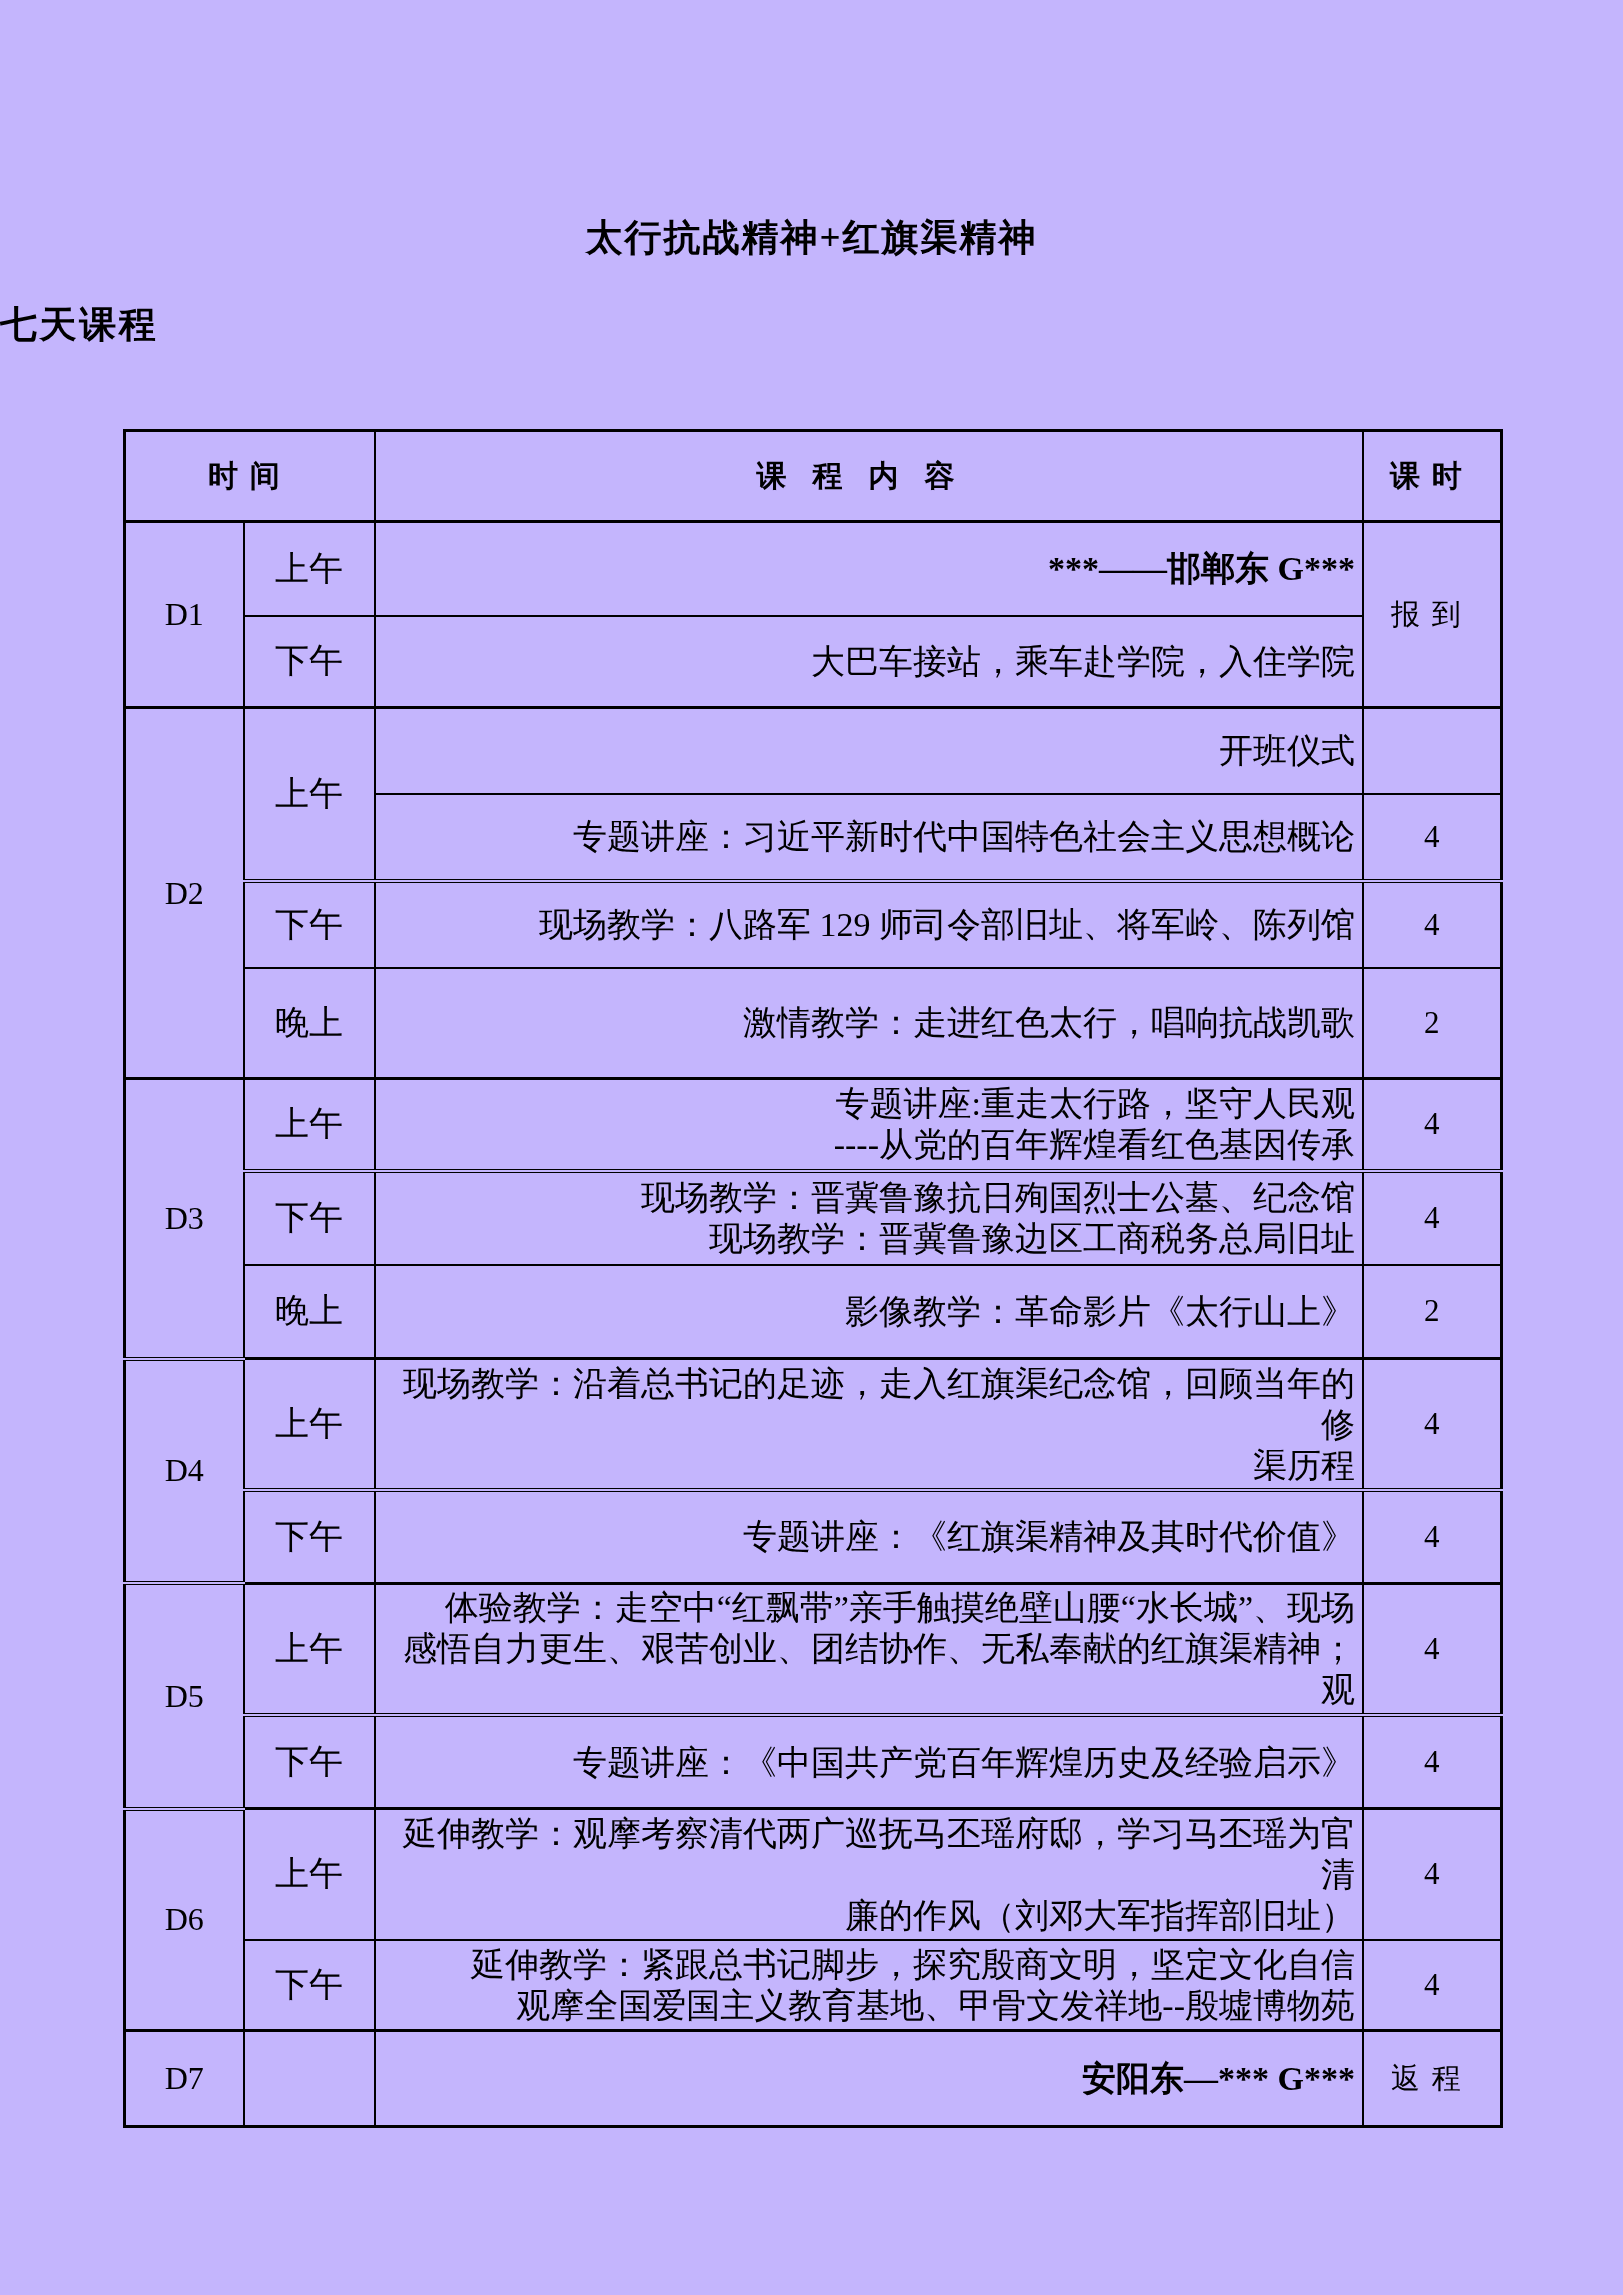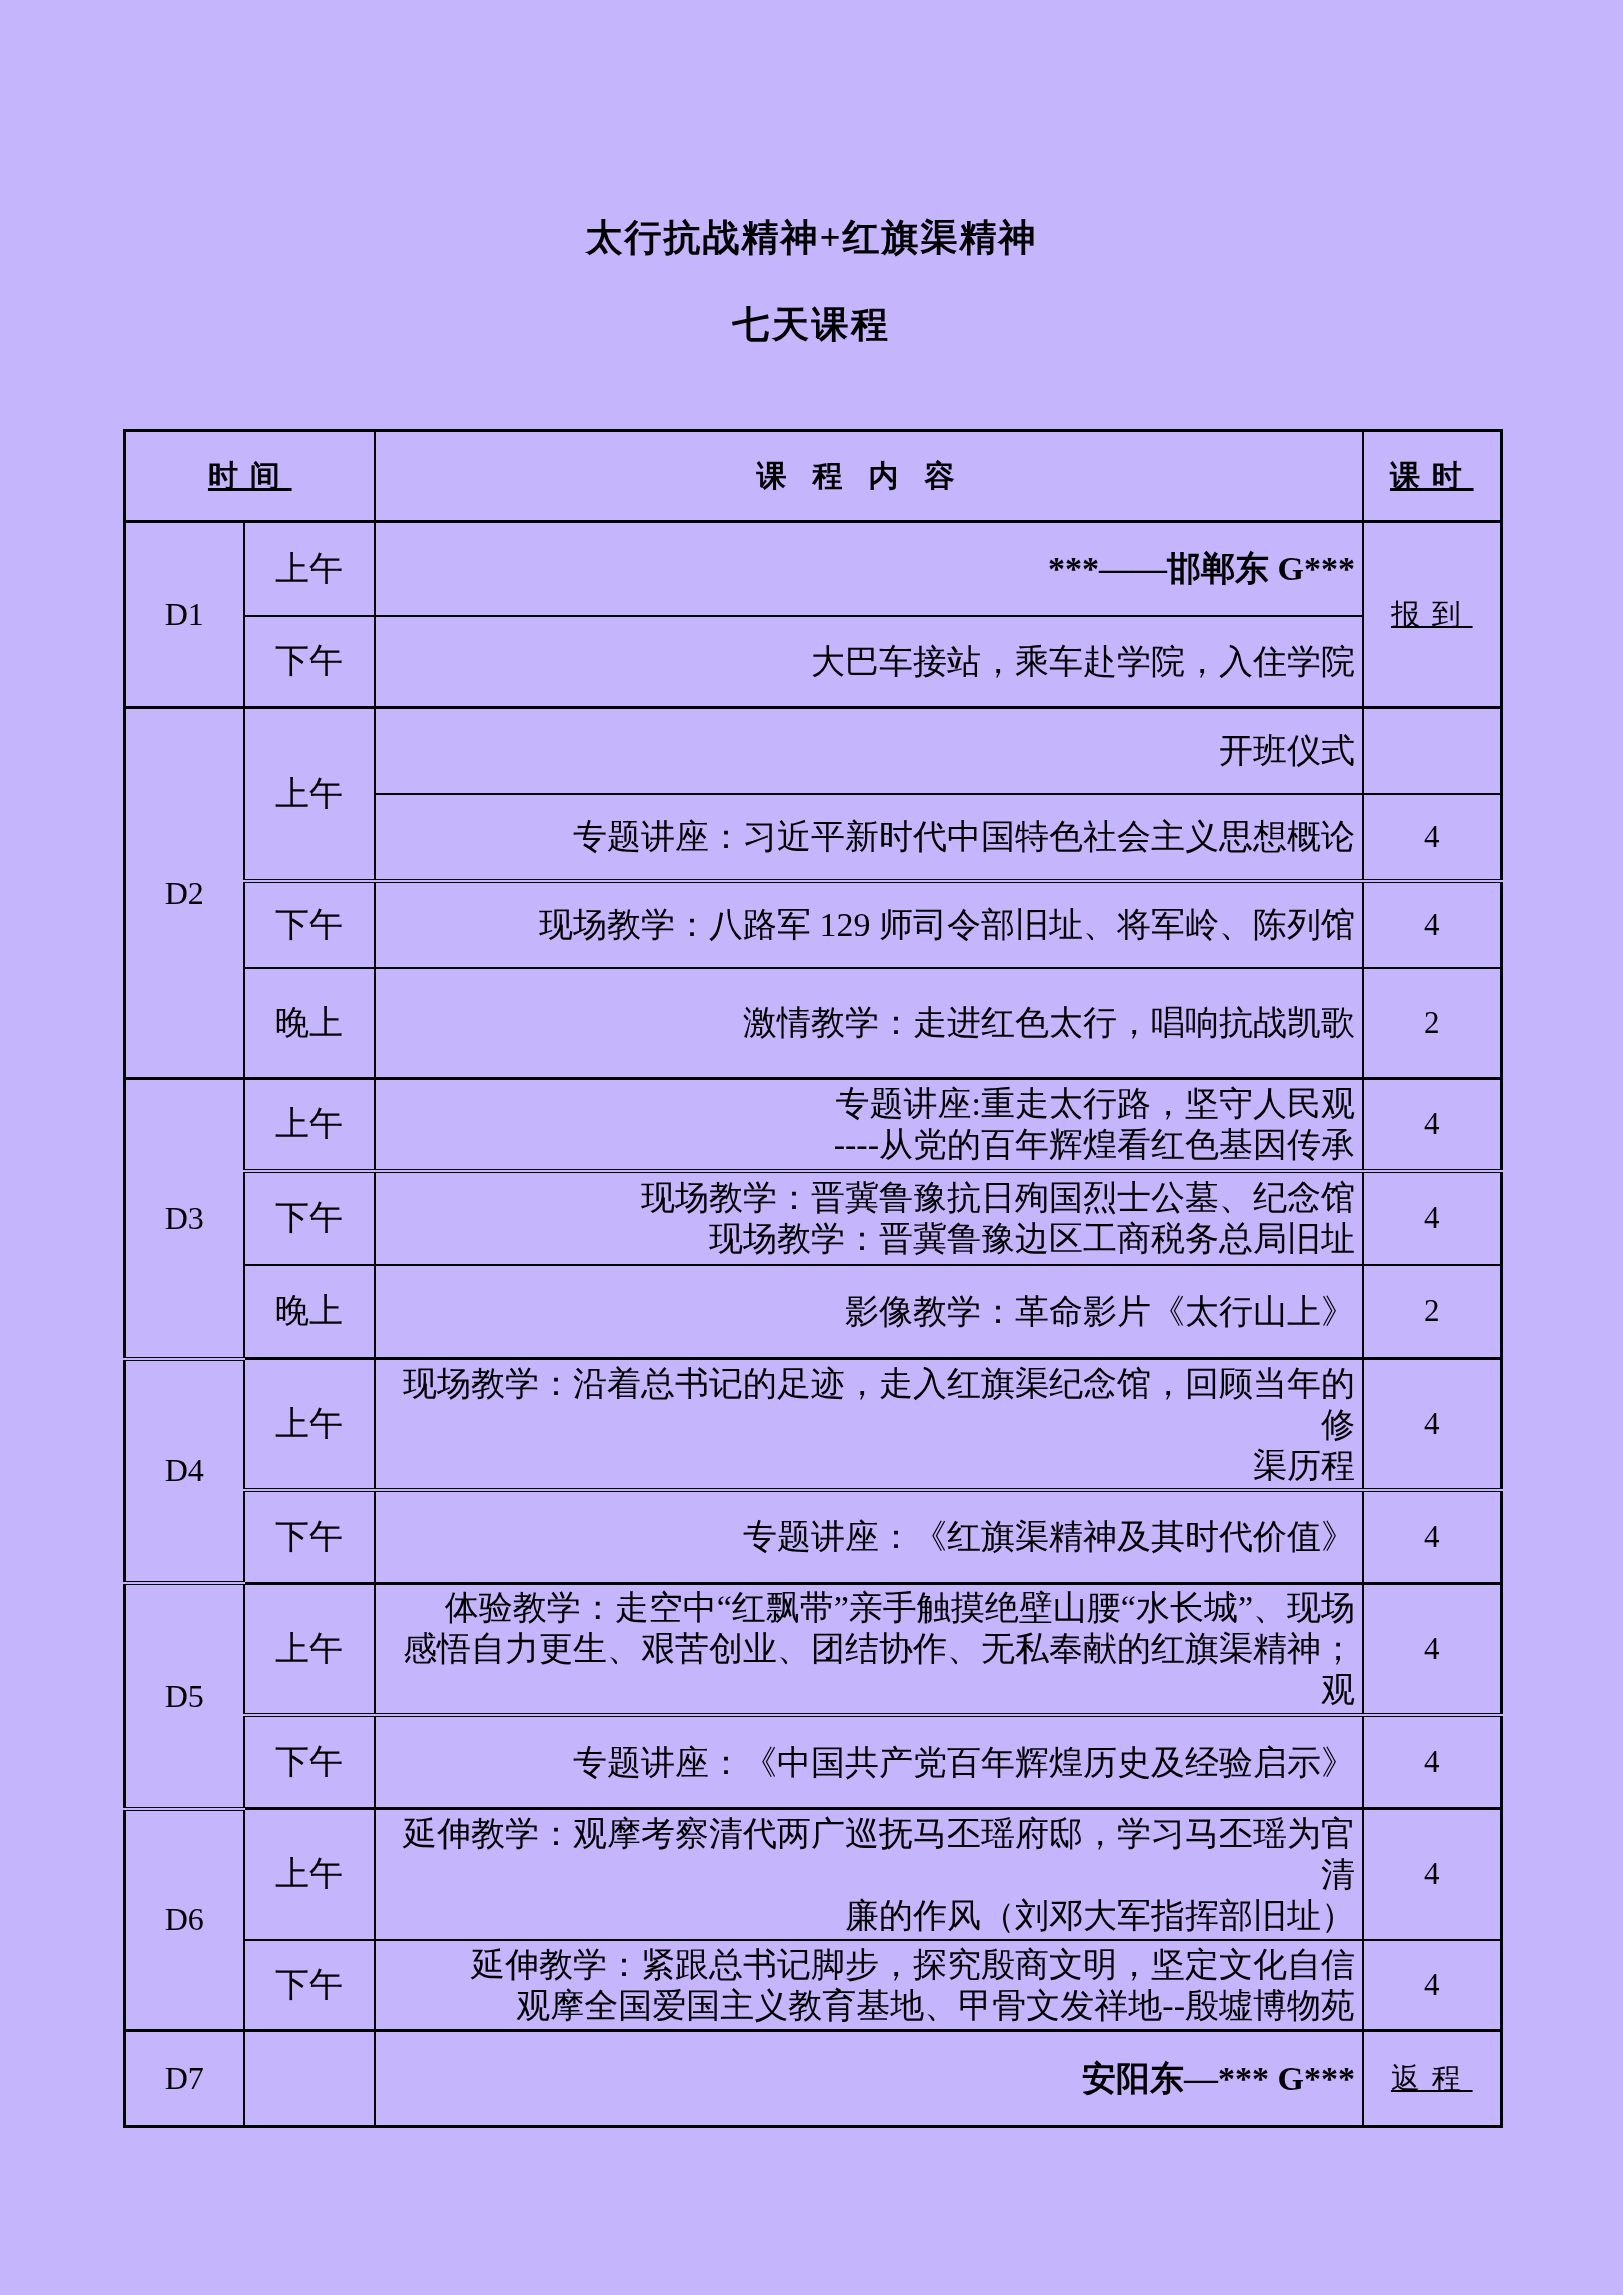--- a/index.html
+++ b/index.html
@@ -1,26 +1,26 @@
 <!DOCTYPE html>
 <html style="font-size:10.5px"><head>
 <meta charset="utf-8">
 <style>
   html,body{margin:0;padding:0;background:#ffffff;}
   body{width:1623px;height:2295px;font-family:"Liberation Serif","DejaVu Serif",serif;color:#000;}
   .page{position:relative;width:1623px;height:2295px;background:#c4b5fd;overflow:hidden;}
   .doc-title{position:absolute;top:213px;left:0;width:100%;text-align:center;
              font-size:37px;font-weight:700;letter-spacing:2px;}
-  .doc-subtitle{position:absolute;top:300px;left:0;width:100%;text-align:center;
+  .doc-subtitle{position:absolute;top:300px;left:0;width:100%;text-align:left;
              font-size:37px;font-weight:700;letter-spacing:2.6px;}
   table.schedule{position:absolute;left:123px;top:429px;width:1377px;
              border-collapse:collapse;table-layout:fixed;border:3.3px solid #000;}
   td{border:2px solid #000;vertical-align:middle;font-size:34px;padding:0;overflow:hidden;}
   .head{text-align:center;font-weight:700;font-size:30px;}
-  .ls1{letter-spacing:11.8px;text-decoration:underline;}
+  .ls1{letter-spacing:11.8px;}
   .ls2{letter-spacing:26px;margin-top:44px;}
   .day-cell{text-align:center;font-size:32px;}
   .time-cell{text-align:center;}
   .content-cell{text-align:right;padding:2.6px 6.5px 2.6px 15.7px;}
   .line{line-height:41px;}
   .indent-290{padding-left:190px;}
   .indent-75{padding-left:49px;}
   .hours-cell{text-align:center;font-size:31px;}
   .hours-label{font-size:29px;}
   .bold{font-weight:700;}

